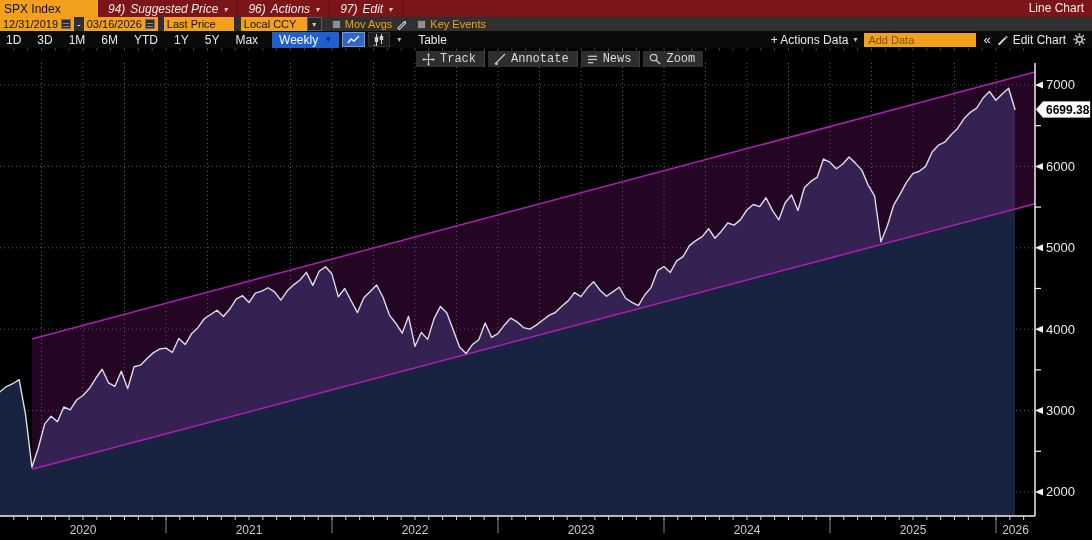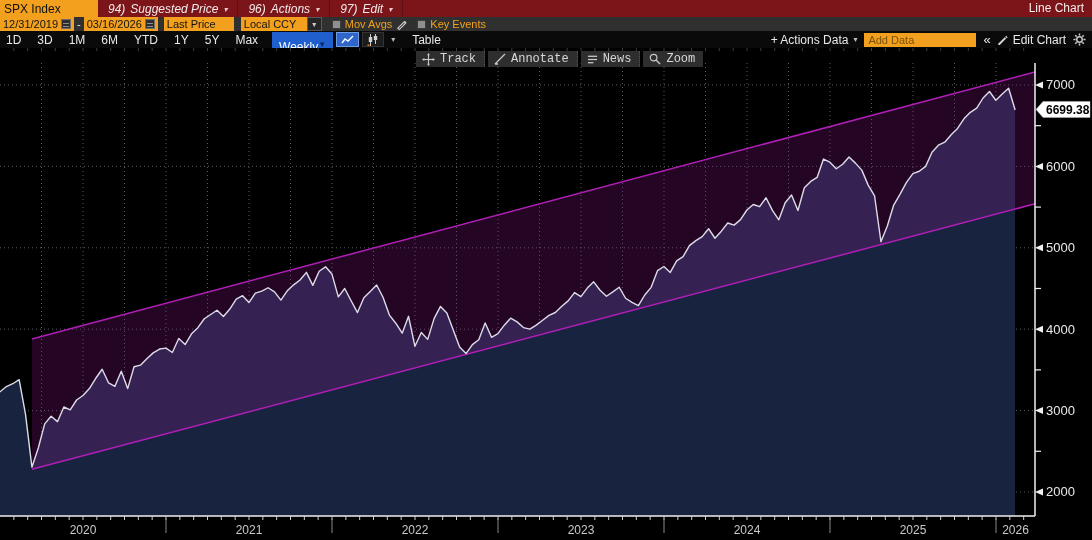--- a/index.html
+++ b/index.html
@@ -32,22 +32,22 @@
            font-size:7px; display:flex; align-items:center; justify-content:center; }
   .chk { width:9px; height:9px; background:#8f8f8f; border:1px solid #3c3c3c;
          align-self:center; margin:0 4px 0 10px; }
   .clabel { display:flex; align-items:center; white-space:nowrap; }
   .pencil-sm { margin-left:4px; align-self:center; }
 
   
   .rangebar { height:17px; background:#0a0a0a; display:flex; align-items:center;
               color:#e8e8e8; font-size:12px; position:relative; }
   .rng { padding:13px 8px; cursor:default; }
-  .period-btn { background:#1f5fce; color:#fff; display:flex; 
-                padding:8px 7px; margin-left:6px; height:15px; }
+  .period-btn { background:#1f5fce; color:#fff; display:flex; align-items:center;
+                gap:6px; padding:8px 7px; margin-left:6px; height:15px; }
   .period-btn .caret { font-size:8px; color:#0a2a66; }
   .icon-btn { height:15px; display:flex; align-items:center; justify-content:center;
               padding:0 4px; margin-left:3px; }
   .icon-btn.sel { background:#2e66cc; border:1px solid #6f9ae0; }
   .icon-btn.dark { background:#1c1c1c; border:1px solid #333; }
   .mini-caret { color:#b9b9b9; font-size:8px; padding:0 7px; }
   .tbl { padding:0 10px; }
   .right-cluster { position:absolute; right:6px; top:0; height:17px; display:flex;
                    align-items:center; gap:7px; }
   .related { display:flex; align-items:center; gap:5px; white-space:nowrap; }

